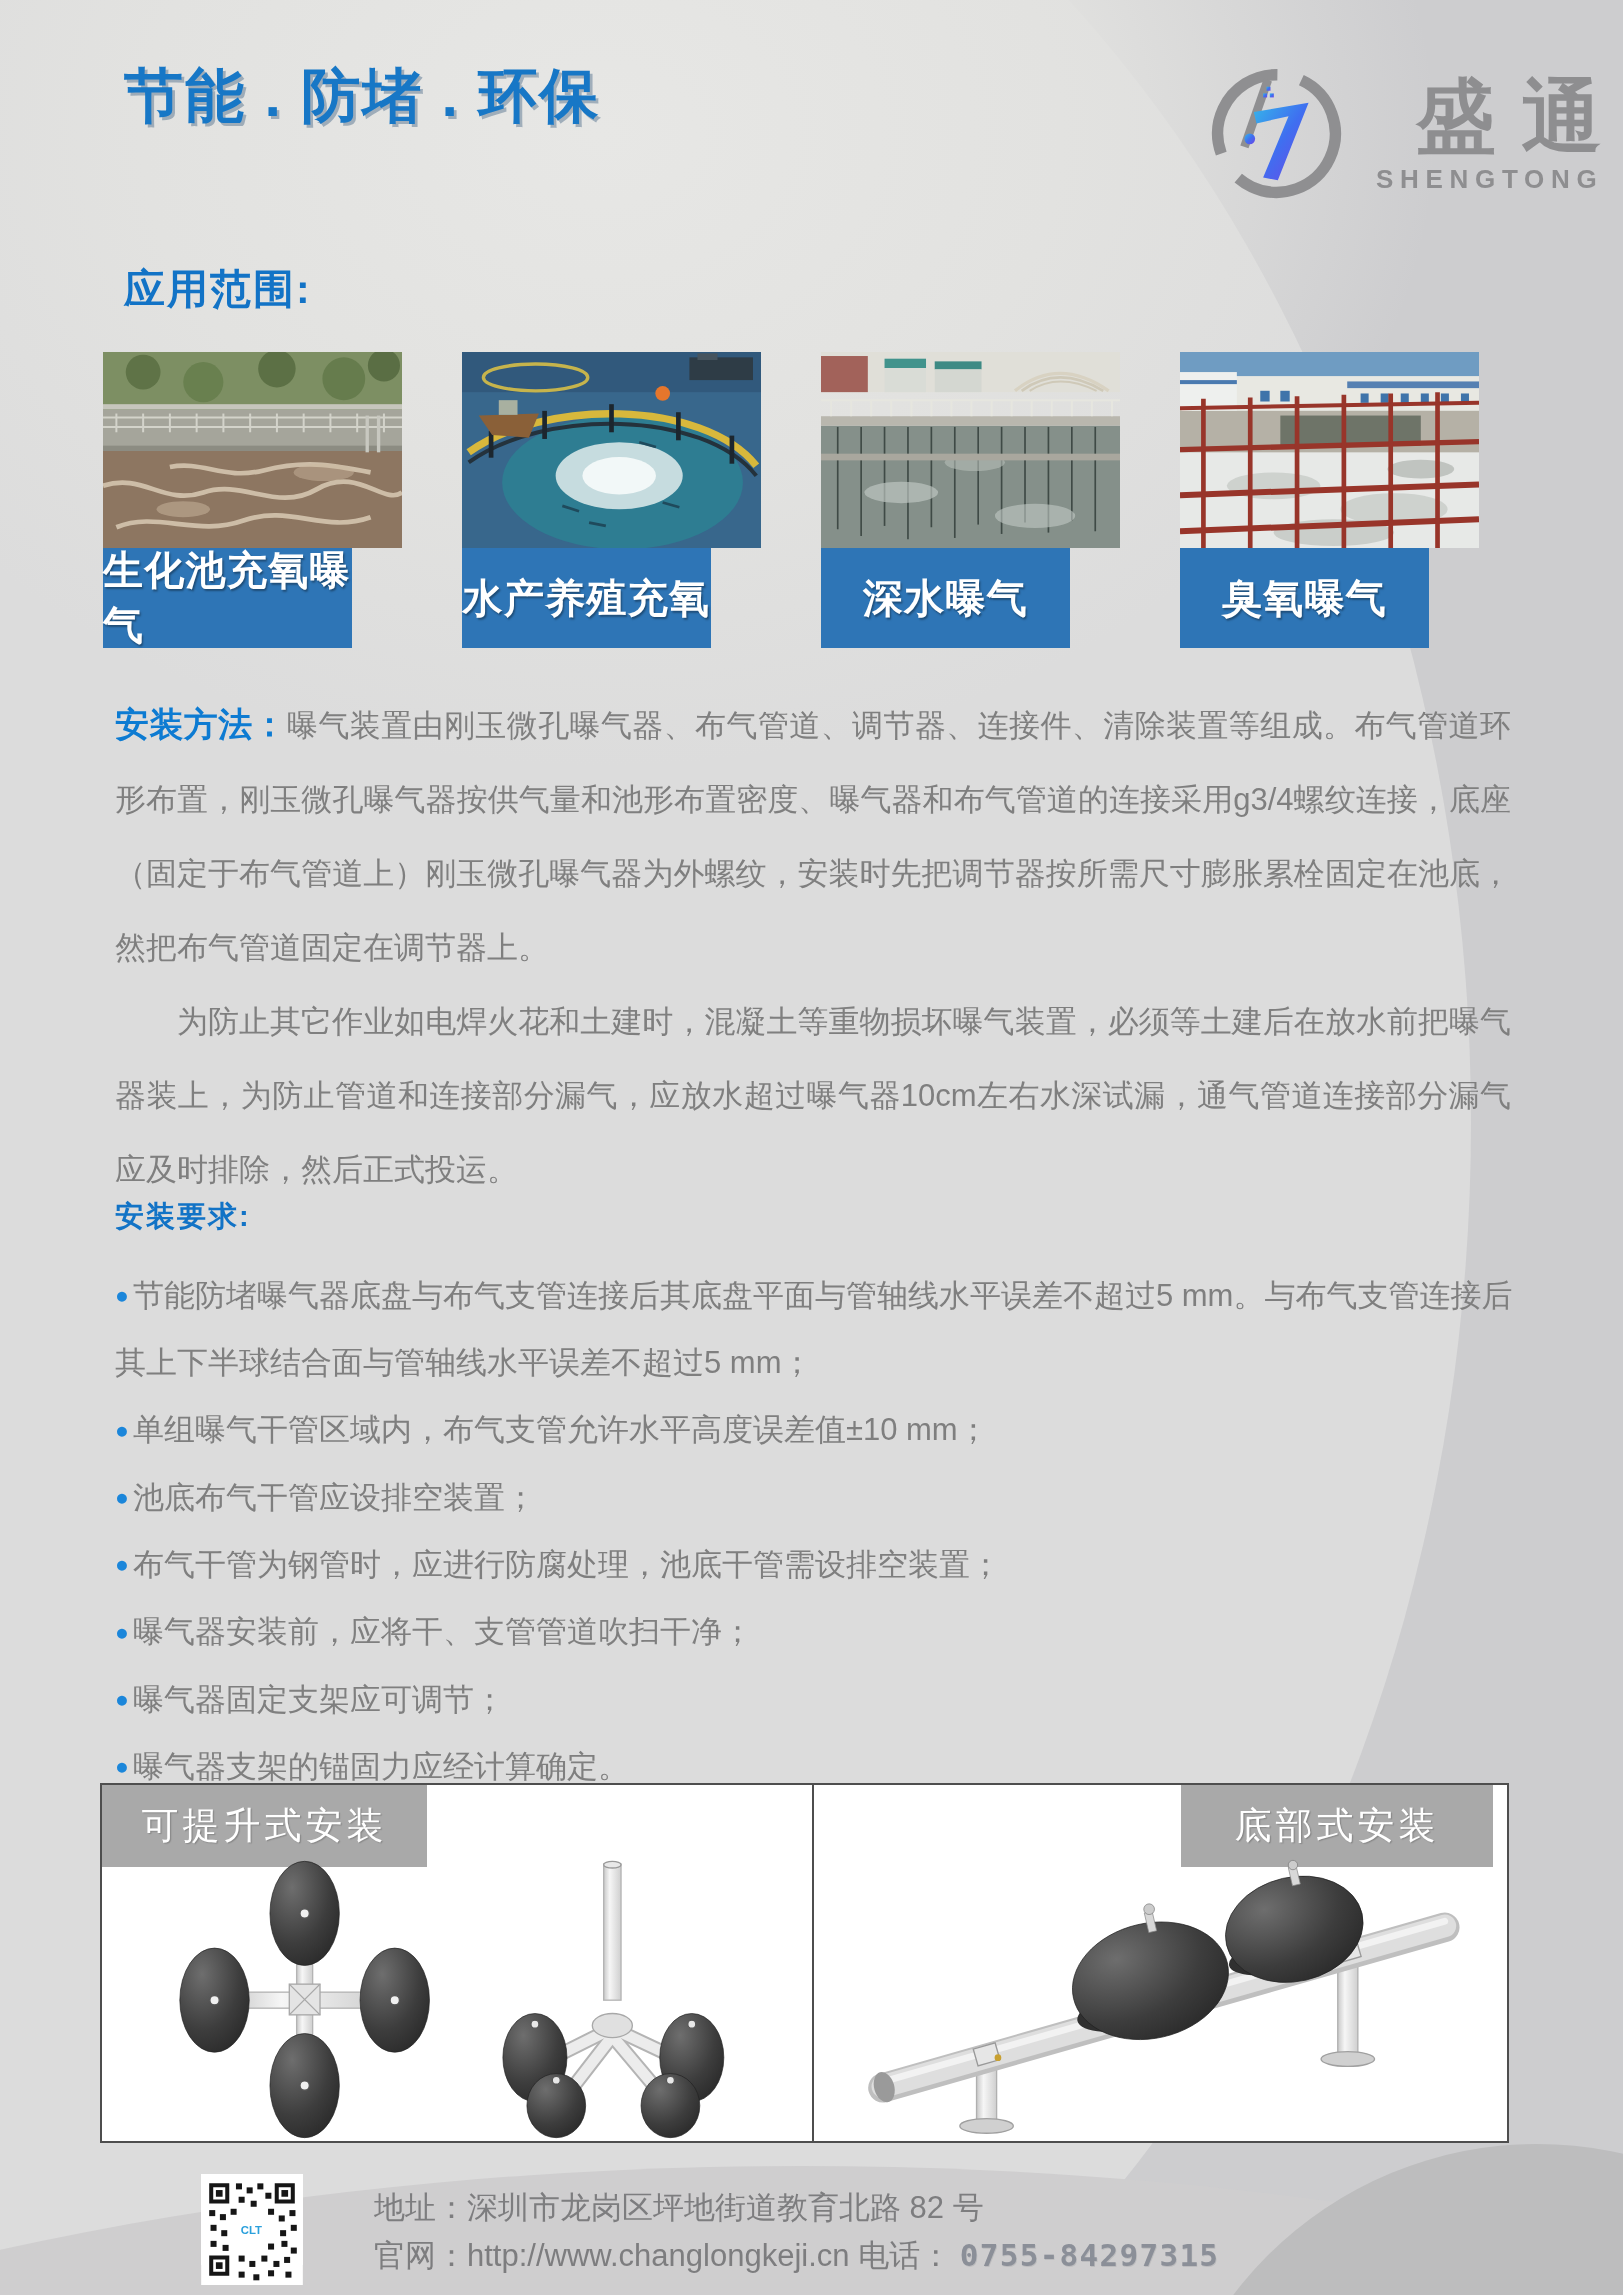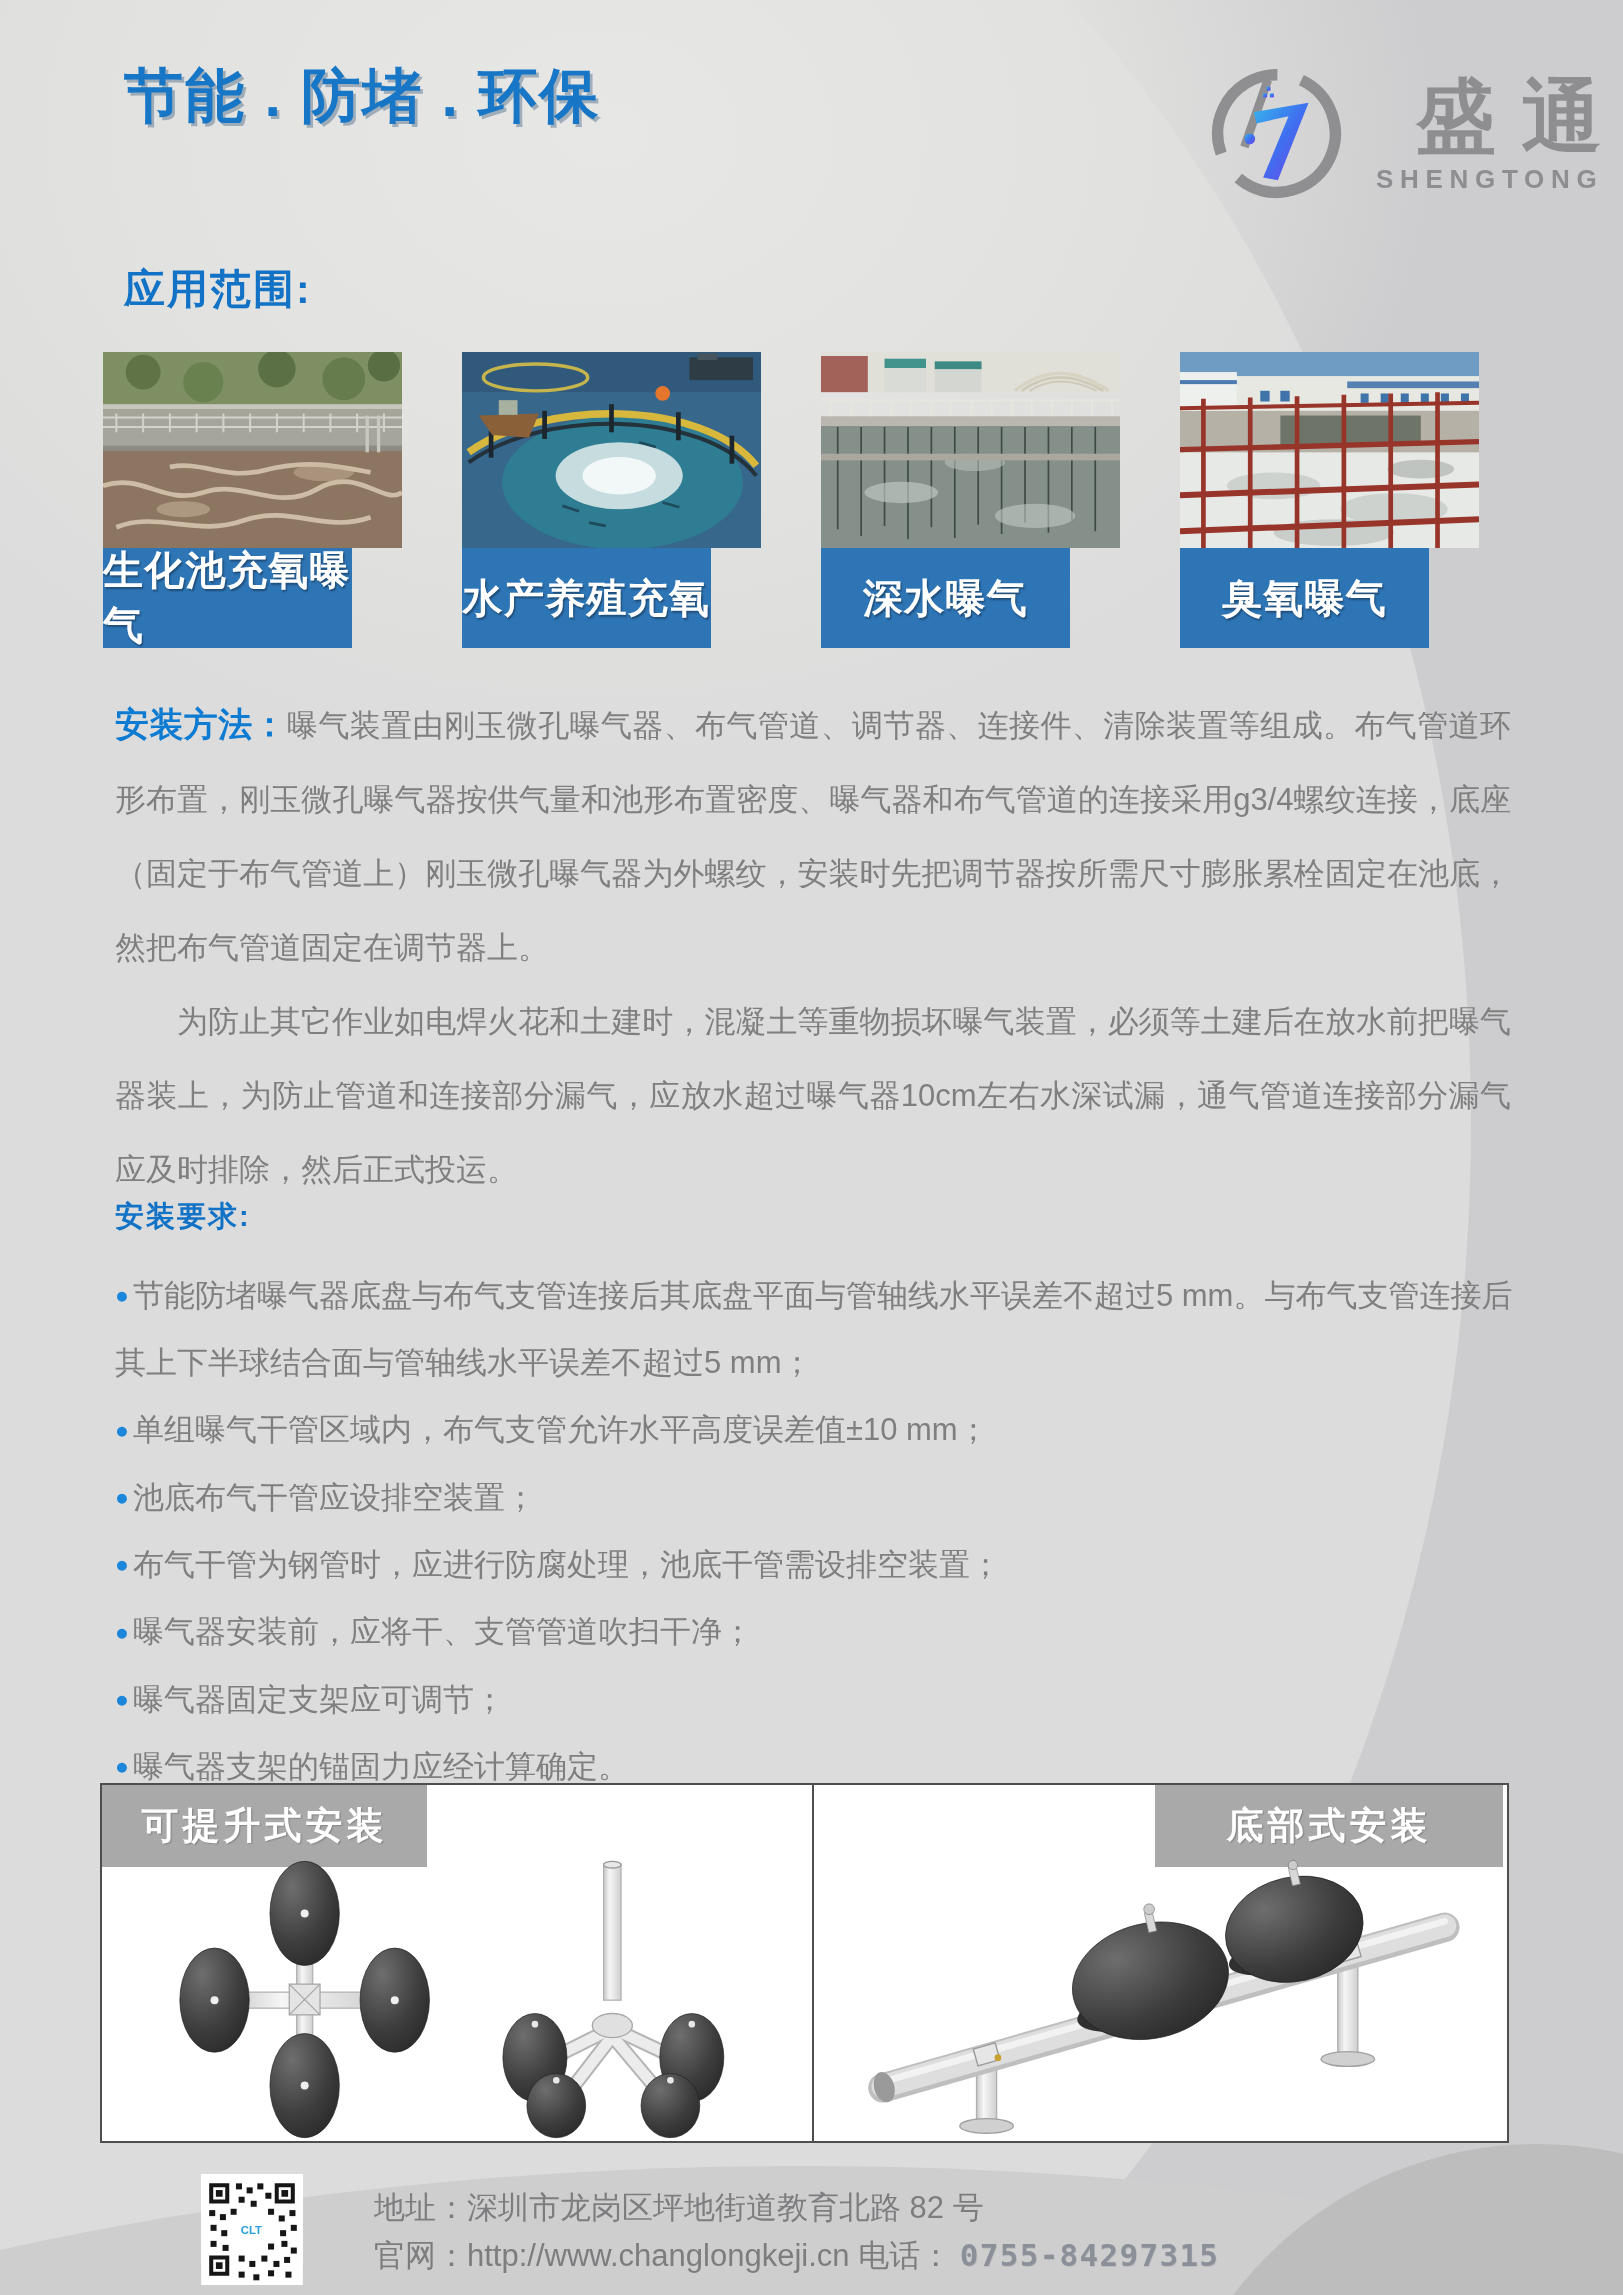--- a/index.html
+++ b/index.html
@@ -43,24 +43,24 @@
     color:#1273c6;letter-spacing:2px;z-index:5;}
   .req-list{position:absolute;left:115px;top:1262px;width:1404px;font-size:31px;
     color:#7f7f7f;line-height:67px;z-index:5;}
   .req-item{margin:0;}
   .dot{color:#1b86da;font-size:23px;margin-right:4px;vertical-align:2.7px;}
   
   .panel{position:absolute;left:100px;top:1783px;width:1405px;height:356px;background:#ffffff;
     border:2.7px solid #4e4e4e;z-index:6;}
   .panel-divider{position:absolute;left:710px;top:0;bottom:0;width:2px;background:#4e4e4e;}
   .panel-label{position:absolute;top:0;height:82px;background:#a9a9a9;color:#ffffff;
-    font-size:37px;font-weight:bold;letter-spacing:4px;display:flex;align-items:center;
+    font-size:37px;font-weight:normal;letter-spacing:4px;display:flex;align-items:center;
     justify-content:center;text-shadow:1.3px 1.3px 1.3px rgba(0,0,0,0.2);}
   .panel-label-left{left:0;width:325px;}
-  .panel-label-right{right:4px;width:348px;}
+  .panel-label-right{right:14px;width:312px;}
   .diagram-left{position:absolute;left:5.3px;top:75px;width:701px;height:279px;}
   .diagram-right{position:absolute;left:714px;top:72px;width:689px;height:281px;}
   
   .qr-box{position:absolute;left:201px;top:2174px;width:102px;height:91px;background:#ffffff;z-index:8;}
   .qr-box svg{display:block;width:102px;height:111px;}
   .footer-line{position:absolute;left:374px;font-size:31px;color:#7d7d7f;z-index:8;white-space:nowrap;}
   .footer-line1{top:2187px;}
   .footer-line2{top:2235px;}
   .phone{font-family:"DejaVu Sans Mono","Liberation Mono",monospace;color:#8b8f98;
     font-weight:bold;letter-spacing:1.3px;text-shadow:0.7px 0.7px 0 #bcbcbe;}

